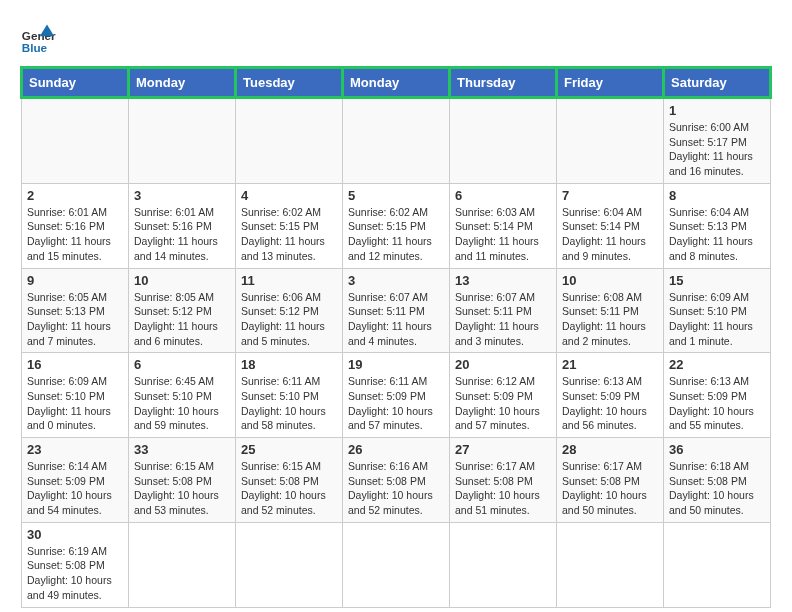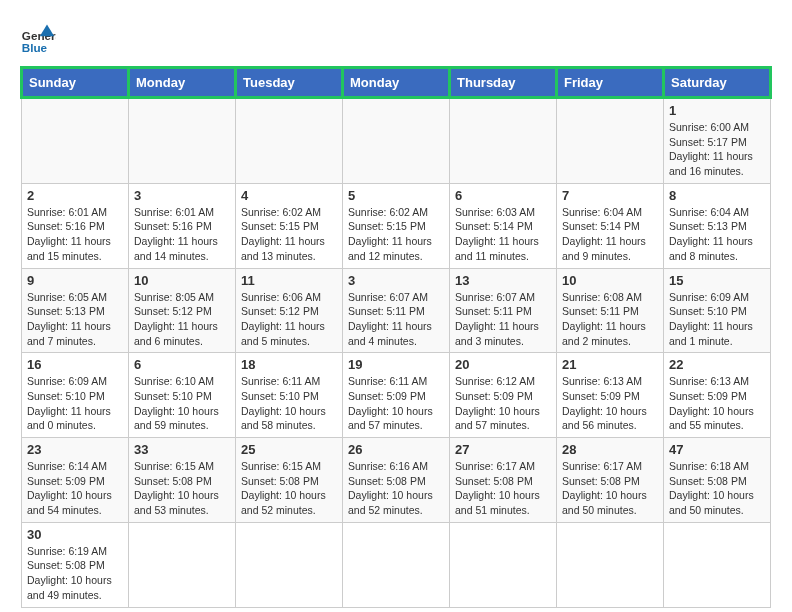--- a/index.html
+++ b/index.html
@@ -214,21 +214,21 @@
       </tr>
       <tr>
         <td>
           <span class="day-number">16</span>
           <div class="day-info">Sunrise: 6:09 AM
 Sunset: 5:10 PM
 Daylight: 11 hours and 0 minutes.</div>
         </td>
         <td>
           <span class="day-number">6</span>
-          <div class="day-info">Sunrise: 6:10 AM
+          <div class="day-info">Sunrise: 6:45 AM
 Sunset: 5:10 PM
 Daylight: 10 hours and 59 minutes.</div>
         </td>
         <td>
           <span class="day-number">18</span>
           <div class="day-info">Sunrise: 6:11 AM
 Sunset: 5:10 PM
 Daylight: 10 hours and 58 minutes.</div>
         </td>
         <td>
@@ -287,21 +287,21 @@
 Sunset: 5:08 PM
 Daylight: 10 hours and 51 minutes.</div>
         </td>
         <td>
           <span class="day-number">28</span>
           <div class="day-info">Sunrise: 6:17 AM
 Sunset: 5:08 PM
 Daylight: 10 hours and 50 minutes.</div>
         </td>
         <td>
-          <span class="day-number">47</span>
+          <span class="day-number">36</span>
           <div class="day-info">Sunrise: 6:18 AM
 Sunset: 5:08 PM
 Daylight: 10 hours and 50 minutes.</div>
         </td>
       </tr>
       <tr>
         <td>
           <span class="day-number">30</span>
           <div class="day-info">Sunrise: 6:19 AM
 Sunset: 5:08 PM

